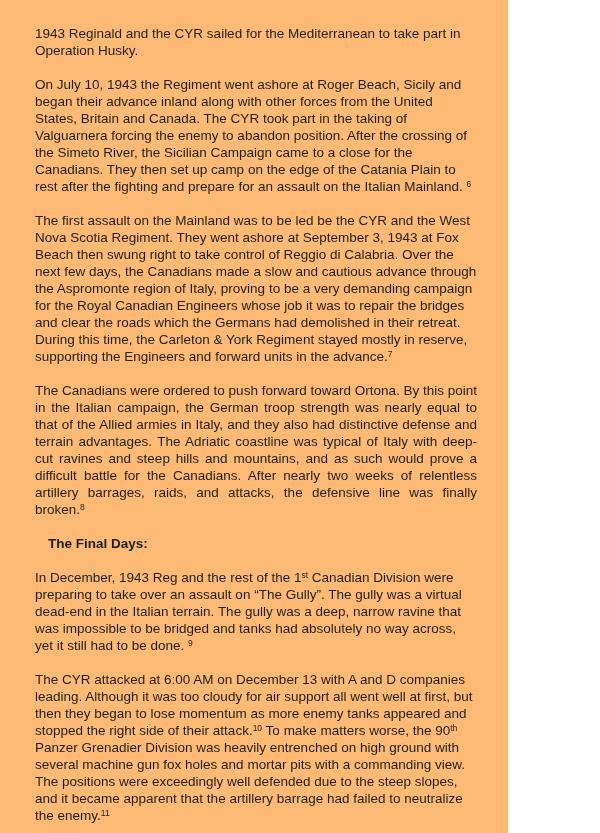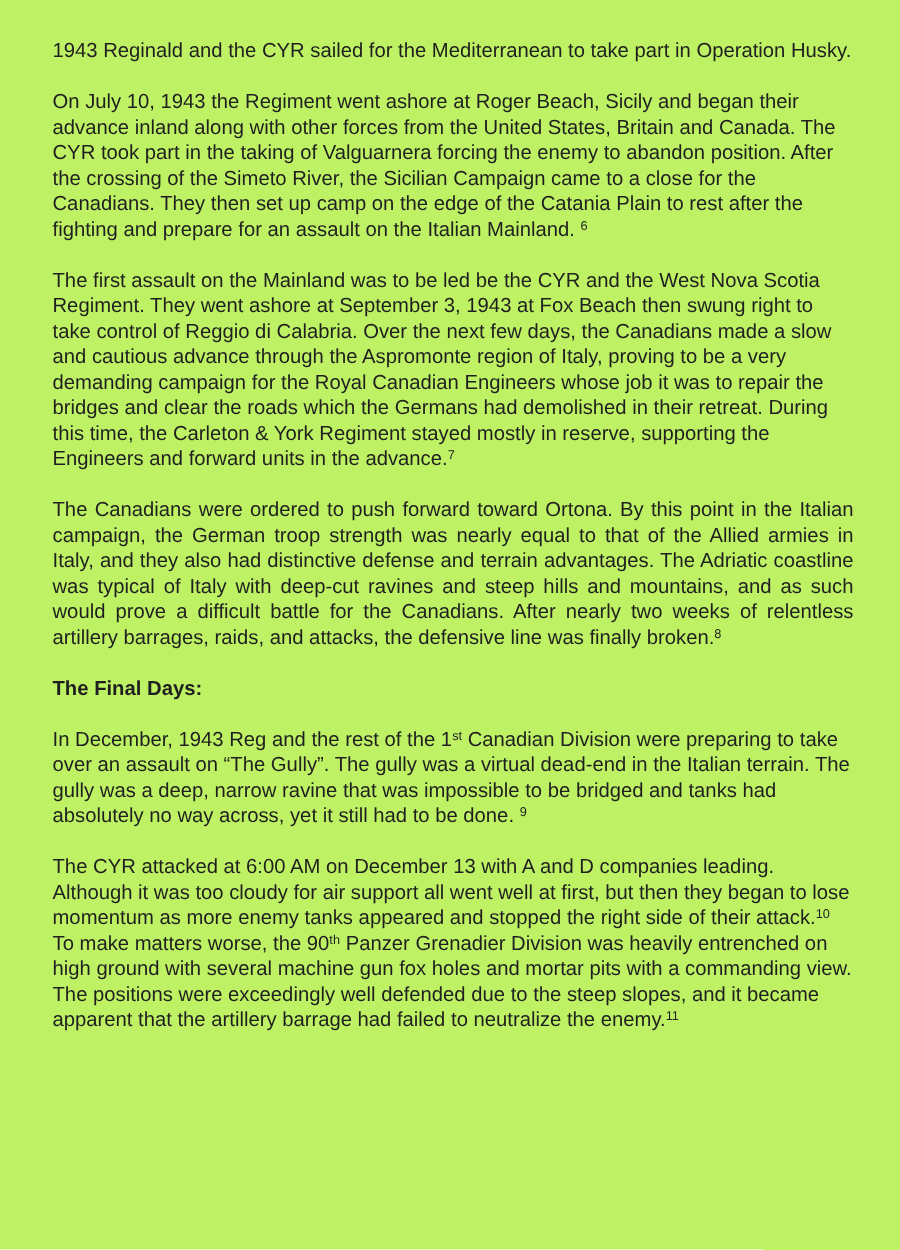--- a/index.html
+++ b/index.html
@@ -9,38 +9,38 @@
   }
   .screen {
     position: relative;
     width: 600px;
     height: 833px;
     background: #ffffff;
     overflow: hidden;
   }
   .doc-page {
     box-sizing: border-box;
-    width: 600px;
+    width: 508px;
     height: 833px;
     padding: 25px 31px 0 35px;
     font-family: "Liberation Sans", "DejaVu Sans", sans-serif;
     font-size: 13.5px;
     line-height: 17px;
     color: #1f1f1f;
-    background: #bef264;
+    background: #fdba74;
   }
   .doc-paragraph {
     margin: 0 0 17px 0;
     text-align: left;
   }
   .doc-paragraph.justify {
     text-align: justify;
   }
   .doc-heading {
-    margin: 0 0 17px 0;
+    margin: 0 0 17px 13px;
     font-size: 13.5px;
     line-height: 17px;
     font-weight: 700;
     color: #1f1f1f;
   }
   .sup {
     font-size: 8.5px;
     line-height: 0;
     vertical-align: baseline;
     position: relative;

